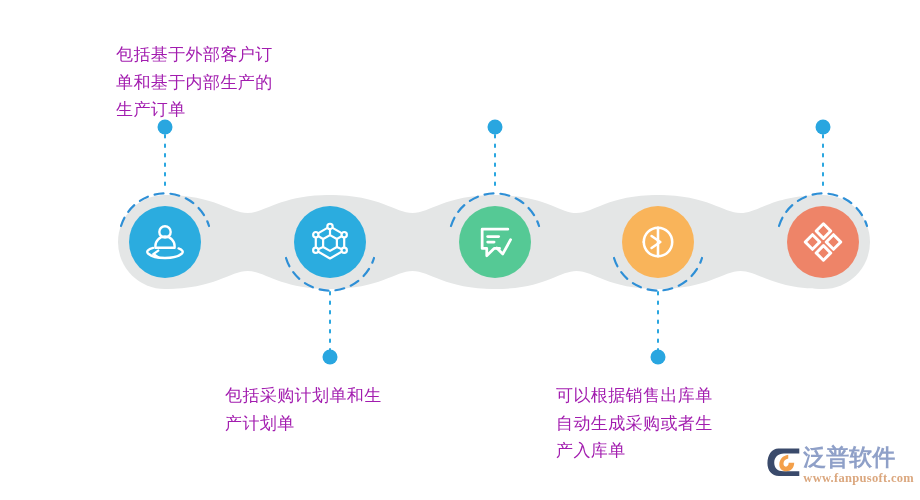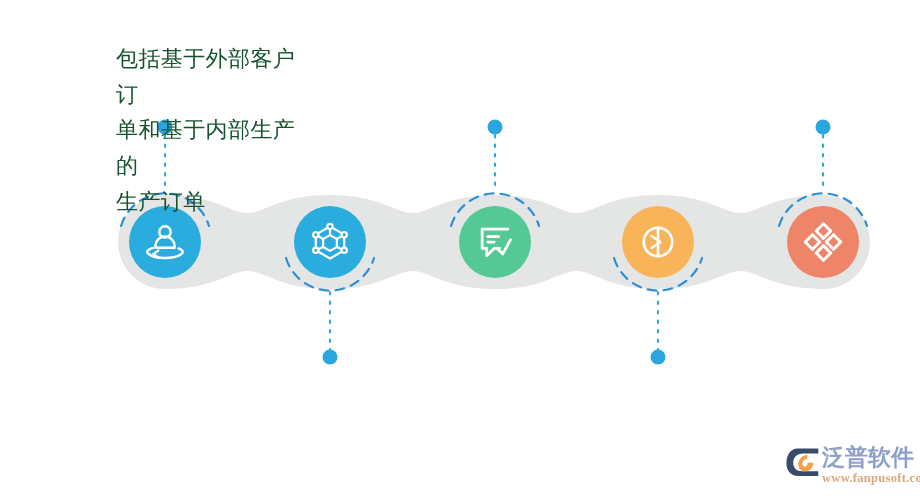--- a/index.html
+++ b/index.html
@@ -20,32 +20,32 @@
     position:absolute;
     width:72px;height:72px;
     border-radius:50%;
     display:flex;align-items:center;justify-content:center;
     z-index:3;
   }
   .node svg{display:block;}
 
   .caption{
     position:absolute;
-    color:#14532d;
-    font-size:22px;
+    color:#a21caf;
+    font-size:17px;
     line-height:1.62;
     letter-spacing:0.4px;
     white-space:pre-line;
   }
 
   .logo{
     position:absolute;
     left:786px;top:446px;
     width:128px;height:48px;
-    display:flex;align-items:flex-start;
+    display:flex;align-items:flex-start;justify-content:flex-end;
   }
   .logo-mark{width:34px;height:30px;flex:0 0 auto;margin-top:1px;}
   .logo-txt{margin-left:2px;display:flex;flex-direction:column;}
   .logo-name{
     font-size:23px;line-height:1;
     color:#8fa0c8;
     font-family:"DejaVu Sans",sans-serif;
     letter-spacing:0px;
     font-weight:bold;
   }
@@ -170,21 +170,26 @@
     </div>
   </div>
 
   <div id="text-layer" class="layer">
     <div class="caption" style="left:116px;top:41px;width:200px;">包括基于外部客户订
 单和基于内部生产的
 生产订单</div>
 
 
 
-
+    <div class="caption" style="left:225px;top:382px;width:210px;">包括采购计划单和生
+产计划单</div>
+
+    <div class="caption" style="left:556px;top:382px;width:210px;">可以根据销售出库单
+自动生成采购或者生
+产入库单</div>
   </div>
 
   <div class="logo">
     <svg class="logo-mark" viewBox="0 0 40 34">
       <path d="M13.5 1 L38 1 L38 7 L20 7 C13 7 8.5 11.5 8.5 18 C8.5 24 12.5 28 19 28 L38 28 L38 33.5 L14 33.5 C5.5 33.5 0.5 27 0.5 18.5 C0.5 8.5 5.5 1 13.5 1 Z" fill="#3A4A6B"></path>
       <path d="M25 8.5 C18.5 9.5 14.5 14 14.5 20 C14.5 25 18 28 22.5 28 C28 28 32 24 32 18 L25.5 18 C25.5 21 24 22.5 22.2 22.5 C20.4 22.5 19.4 21 19.4 19.2 C19.4 16 21.6 13.6 25 13 Z" fill="#F4A04A"></path>
     </svg>
     <div class="logo-txt">
       <div class="logo-name">泛普软件</div>
       <div class="logo-url">www.fanpusoft.com</div>

